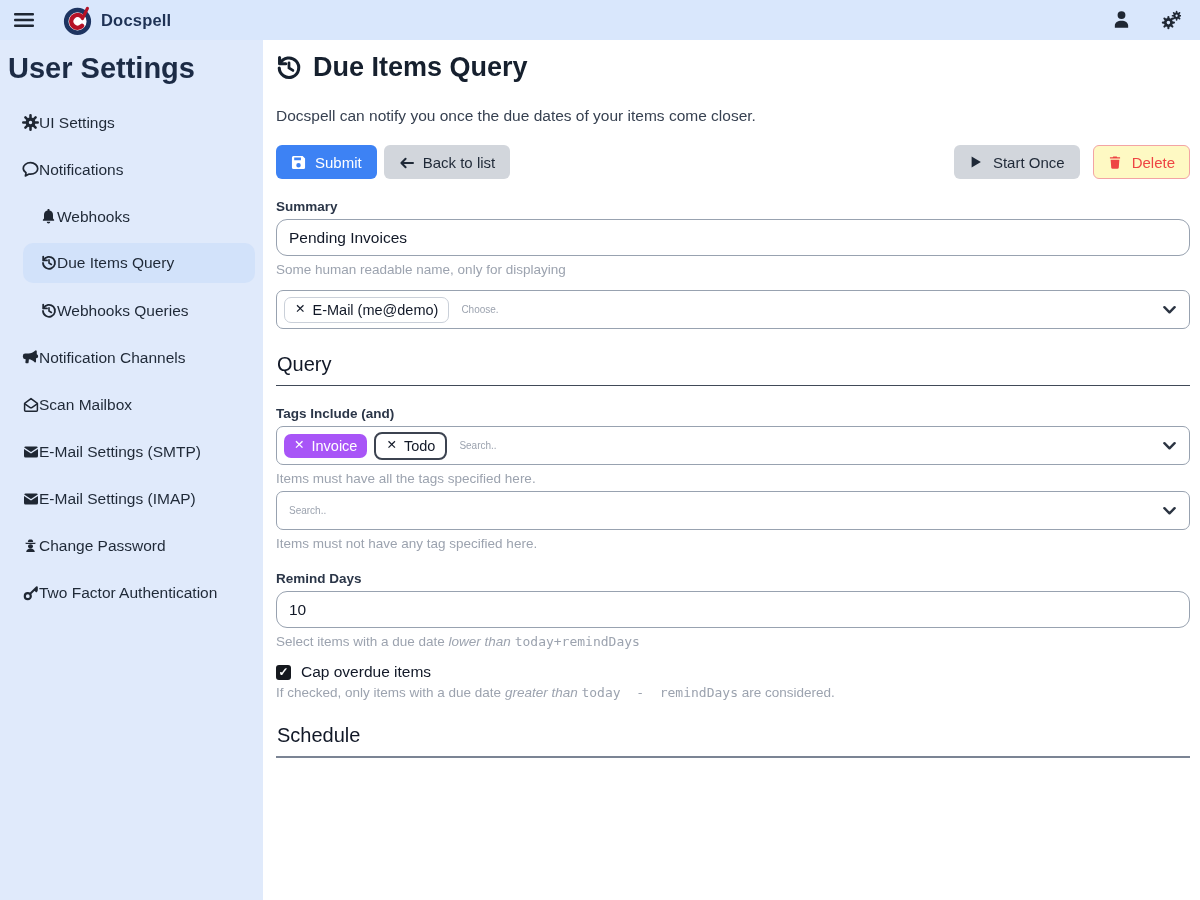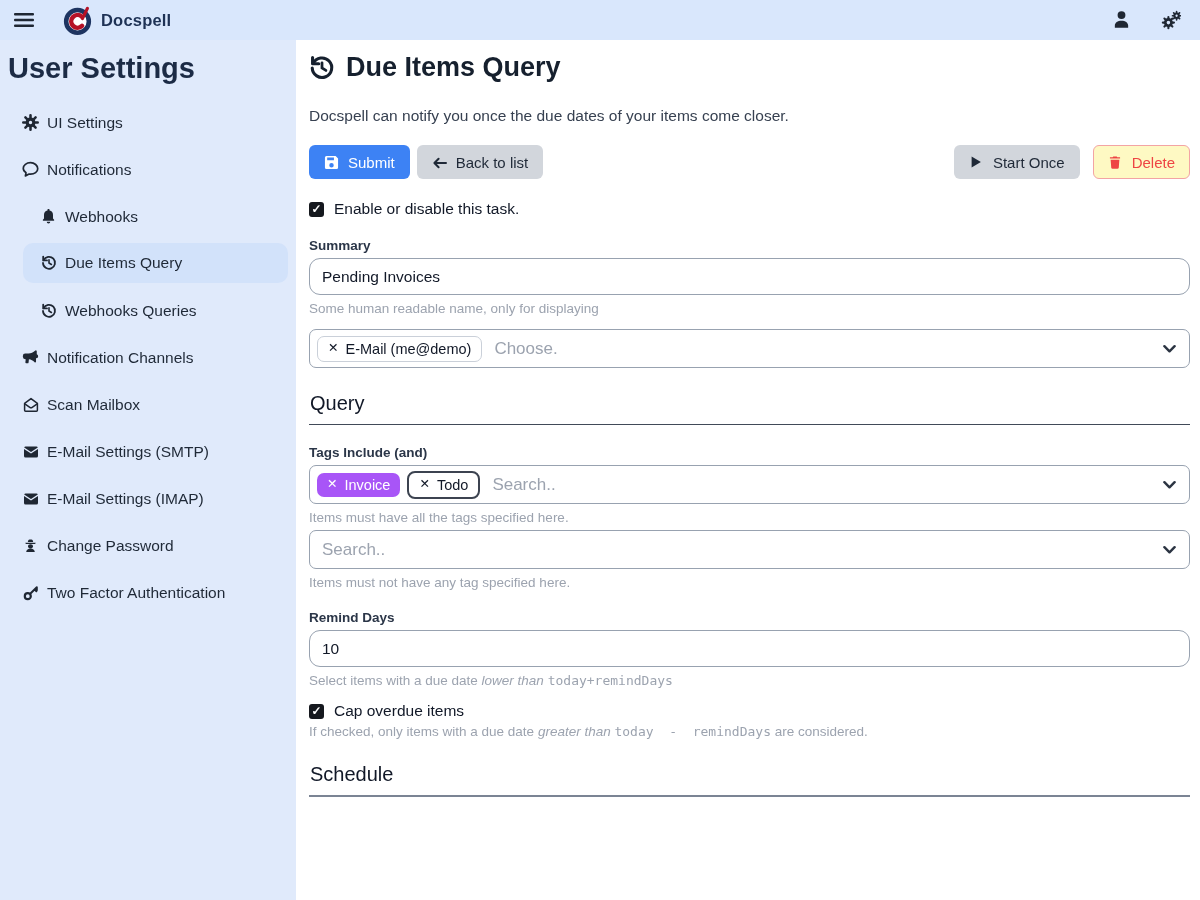--- a/index.html
+++ b/index.html
@@ -17,24 +17,24 @@
   .hamburger { width:22px; height:18px; cursor:pointer; display:flex; align-items:center; }
   .logo { margin-left:27px; width:29px; height:29px; cursor:pointer; }
   .brand { margin-left:9px; font-weight:bold; font-size:16.5px; color:#1e3255; letter-spacing:.2px; }
   .nav-right { margin-left:auto; display:flex; align-items:center; gap:28px; padding-right:6px; }
   .nav-icon { width:20px; height:20px; cursor:pointer; }
 
   
   .layout { display:flex; height:860px; }
 
   
-  .sidebar { width:296px; background:#e0eafb; padding:8px 0 0 6px; flex-shrink:0; }
+  .sidebar { width:263px; background:#e0eafb; padding:8px 0 0 6px; flex-shrink:0; }
   .sidebar-title { font-size:29px; font-weight:bold; color:#1c2b45; margin:4px 0 14px 2px; }
   .nav-item {
-    display:flex; align-items:center; gap:8px; height:47px;
+    display:flex; align-items:center; height:47px;
     padding-left:16px; font-size:15.5px; color:#1f2937; cursor:pointer;
   }
   .nav-item .icn { width:17px; height:17px; flex-shrink:0; display:flex; align-items:center; justify-content:center; }
   .nav-item.indent { padding-left:34px; }
   .nav-item.active {
     background:#d2e2fa; border-radius:10px;
     margin:3px 8px 4px 17px; padding-left:17px; height:40px;
   }
 
   
@@ -78,21 +78,21 @@
     font-size:20px; font-weight:normal; color:#111827;
     margin-top:24px; padding:0 0 9px 1px; border-bottom:1px solid #414a58;
   }
 
   .multiselect {
     position:relative; margin-top:13px; min-height:39px;
     border:1px solid #98a2b0; border-radius:7px; background:#fff;
     display:flex; align-items:center; gap:7px; padding:3px 40px 3px 7px; cursor:pointer;
   }
   .multiselect.tight { margin-top:5px; }
-  .ms-placeholder { color:#9ca3af; font-size:17px; margin-left:5px; }
+  .ms-placeholder { color:#9ca3af; font-size:10px; margin-left:5px; }
   .ms-chevron { position:absolute; right:13px; top:50%; transform:translateY(-50%); width:13px; height:9px; }
 
   .chip { display:inline-flex; align-items:center; gap:7px; border-radius:7px; padding:4px 10px; font-size:14.5px; cursor:default; }
   .chip .x { font-size:12.5px; cursor:pointer; line-height:1; }
   .chip-light { background:#fff; border:1px solid #cad0d9; color:#111827; }
   .chip-purple { background:#a855f7; color:#ffffff; }
   .chip-dark-outline { background:#fff; border:2px solid #3c4350; color:#111827; border-radius:8px; }
 
   svg { display:block; }
 </style>
@@ -299,24 +299,20 @@
           <span class="icn">
             <svg viewBox="0 0 16 16" width="14" height="15" fill="#ee4444">
                 <path d="M6 1.2l-.6.7H2.2v1.6h11.6V1.9H10.6L10 1.2zM3 4.9l.7 9a1.5 1.5 0 0 0 1.5 1.3h5.6a1.5 1.5 0 0 0 1.5-1.3l.7-9z"></path>
               </svg>
           </span>
           <span>Delete</span>
         </button>
       </div>
     </div>
 
-    <div class="checkbox-row">
-      <span class="checkbox checked"></span>
-      <span>Enable or disable this task.</span>
-    </div>
 
     <div class="field-label">Summary</div>
     <input class="text-input" type="text" value="Pending Invoices" style="">
     <div class="help-text">Some human readable name, only for displaying</div>
 
     <div class="multiselect">
       <span class="chip chip-light">
         <span class="x">✕</span>
         <span>E-Mail (me@demo)</span>
       </span>

